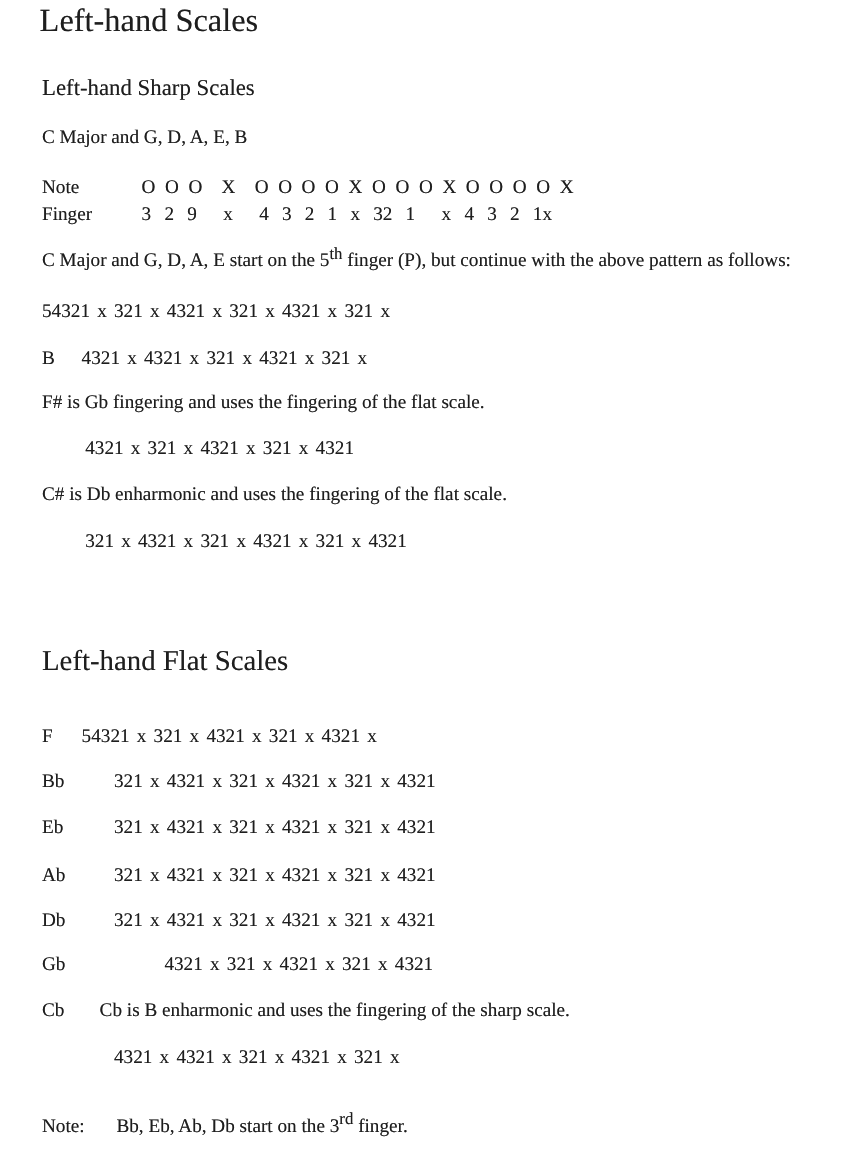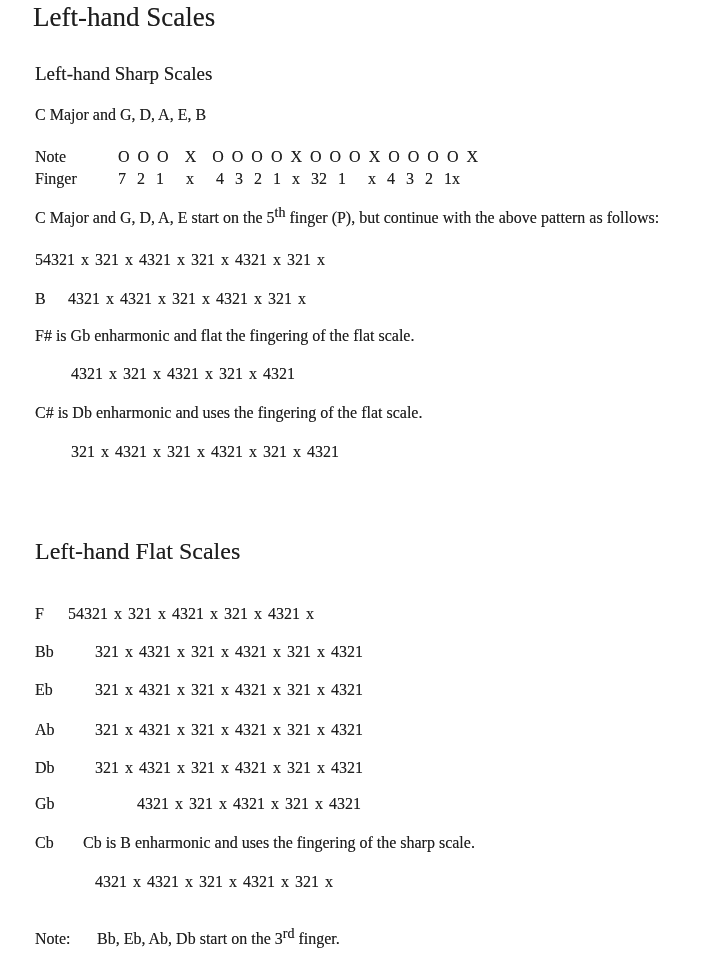--- a/index.html
+++ b/index.html
@@ -91,38 +91,38 @@
     <span class="x35">Note</span>
     <span class="x118 notes-pat">O O O  X  O O O O X O O O X O O O O X</span>
   </div>
 
   <div class="line t" style="top:105px">
     <span class="x35">C Major and G, D, A, E, B</span>
   </div>
 
   <div class="line t" style="top:169px">
     <span class="x35">Finger</span>
-    <span class="x118 fingers-pat">7 2 1  x  4 3 2 1 x 32 1  x 4 3 2 1x</span>
+    <span class="x118 fingers-pat">3 2 9  x  4 3 2 1 x 32 1  x 4 3 2 1x</span>
   </div>
 
   <div class="line t" style="top:208px">
     <span class="x35"><span>C Major and G, D, A, E start on the 5</span><sup>th</sup><span> finger (P), but continue with the above pattern as follows:</span></span>
   </div>
 
   <div class="line t" style="top:250px">
     <span class="x35 pat">54321 x 321 x 4321 x 321 x 4321 x 321 x</span>
   </div>
 
   <div class="line t" style="top:289px">
     <span class="x35">B</span>
     <span class="x68 pat">4321 x 4321 x 321 x 4321 x 321 x</span>
   </div>
 
   <div class="line t" style="top:326px">
-    <span class="x35">F# is Gb enharmonic and flat the fingering of the flat scale.</span>
+    <span class="x35">F# is Gb fingering and uses the fingering of the flat scale.</span>
   </div>
 
   <div class="line t" style="top:364px">
     <span class="x71 pat">4321 x 321 x 4321 x 321 x 4321</span>
   </div>
 
   <div class="line t" style="top:403px">
     <span class="x35">C# is Db enharmonic and uses the fingering of the flat scale.</span>
   </div>
 

